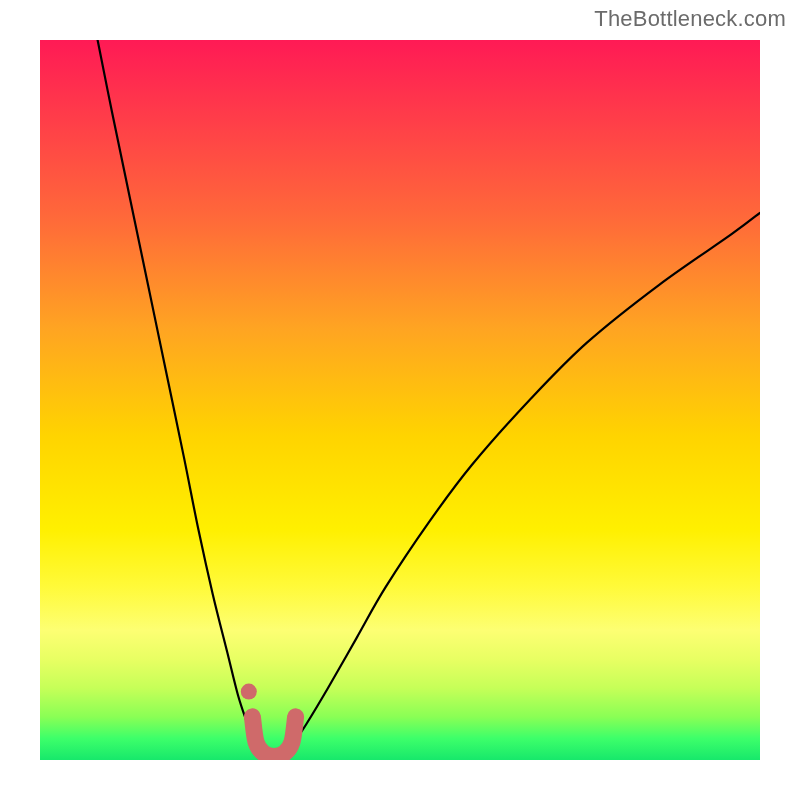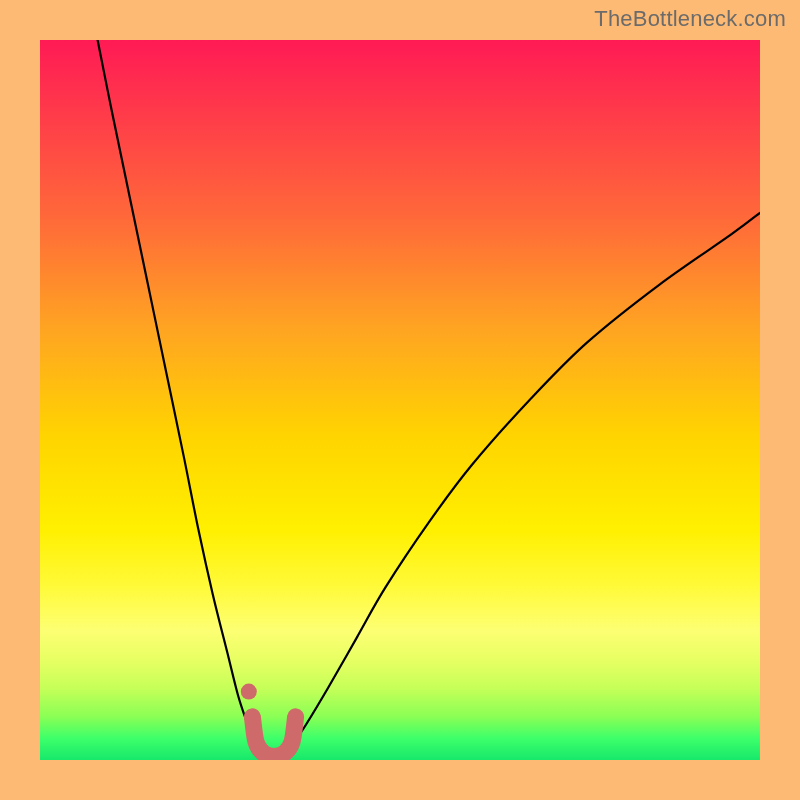--- a/index.html
+++ b/index.html
@@ -10,21 +10,21 @@
     background: #000;
     overflow: hidden;
     font-family: Arial, Helvetica, sans-serif;
   }
   .frame {
     position: absolute;
     left: 0;
     top: 0;
     width: 800px;
     height: 800px;
-    background: #fdba74;
+    background: #ffffff;
   }
   .plot {
     position: absolute;
     left: 40px;
     top: 40px;
     width: 720px;
     height: 720px;
     background: linear-gradient(to bottom,
       #ff1a55 0%,
       #ff3a4a 10%,

